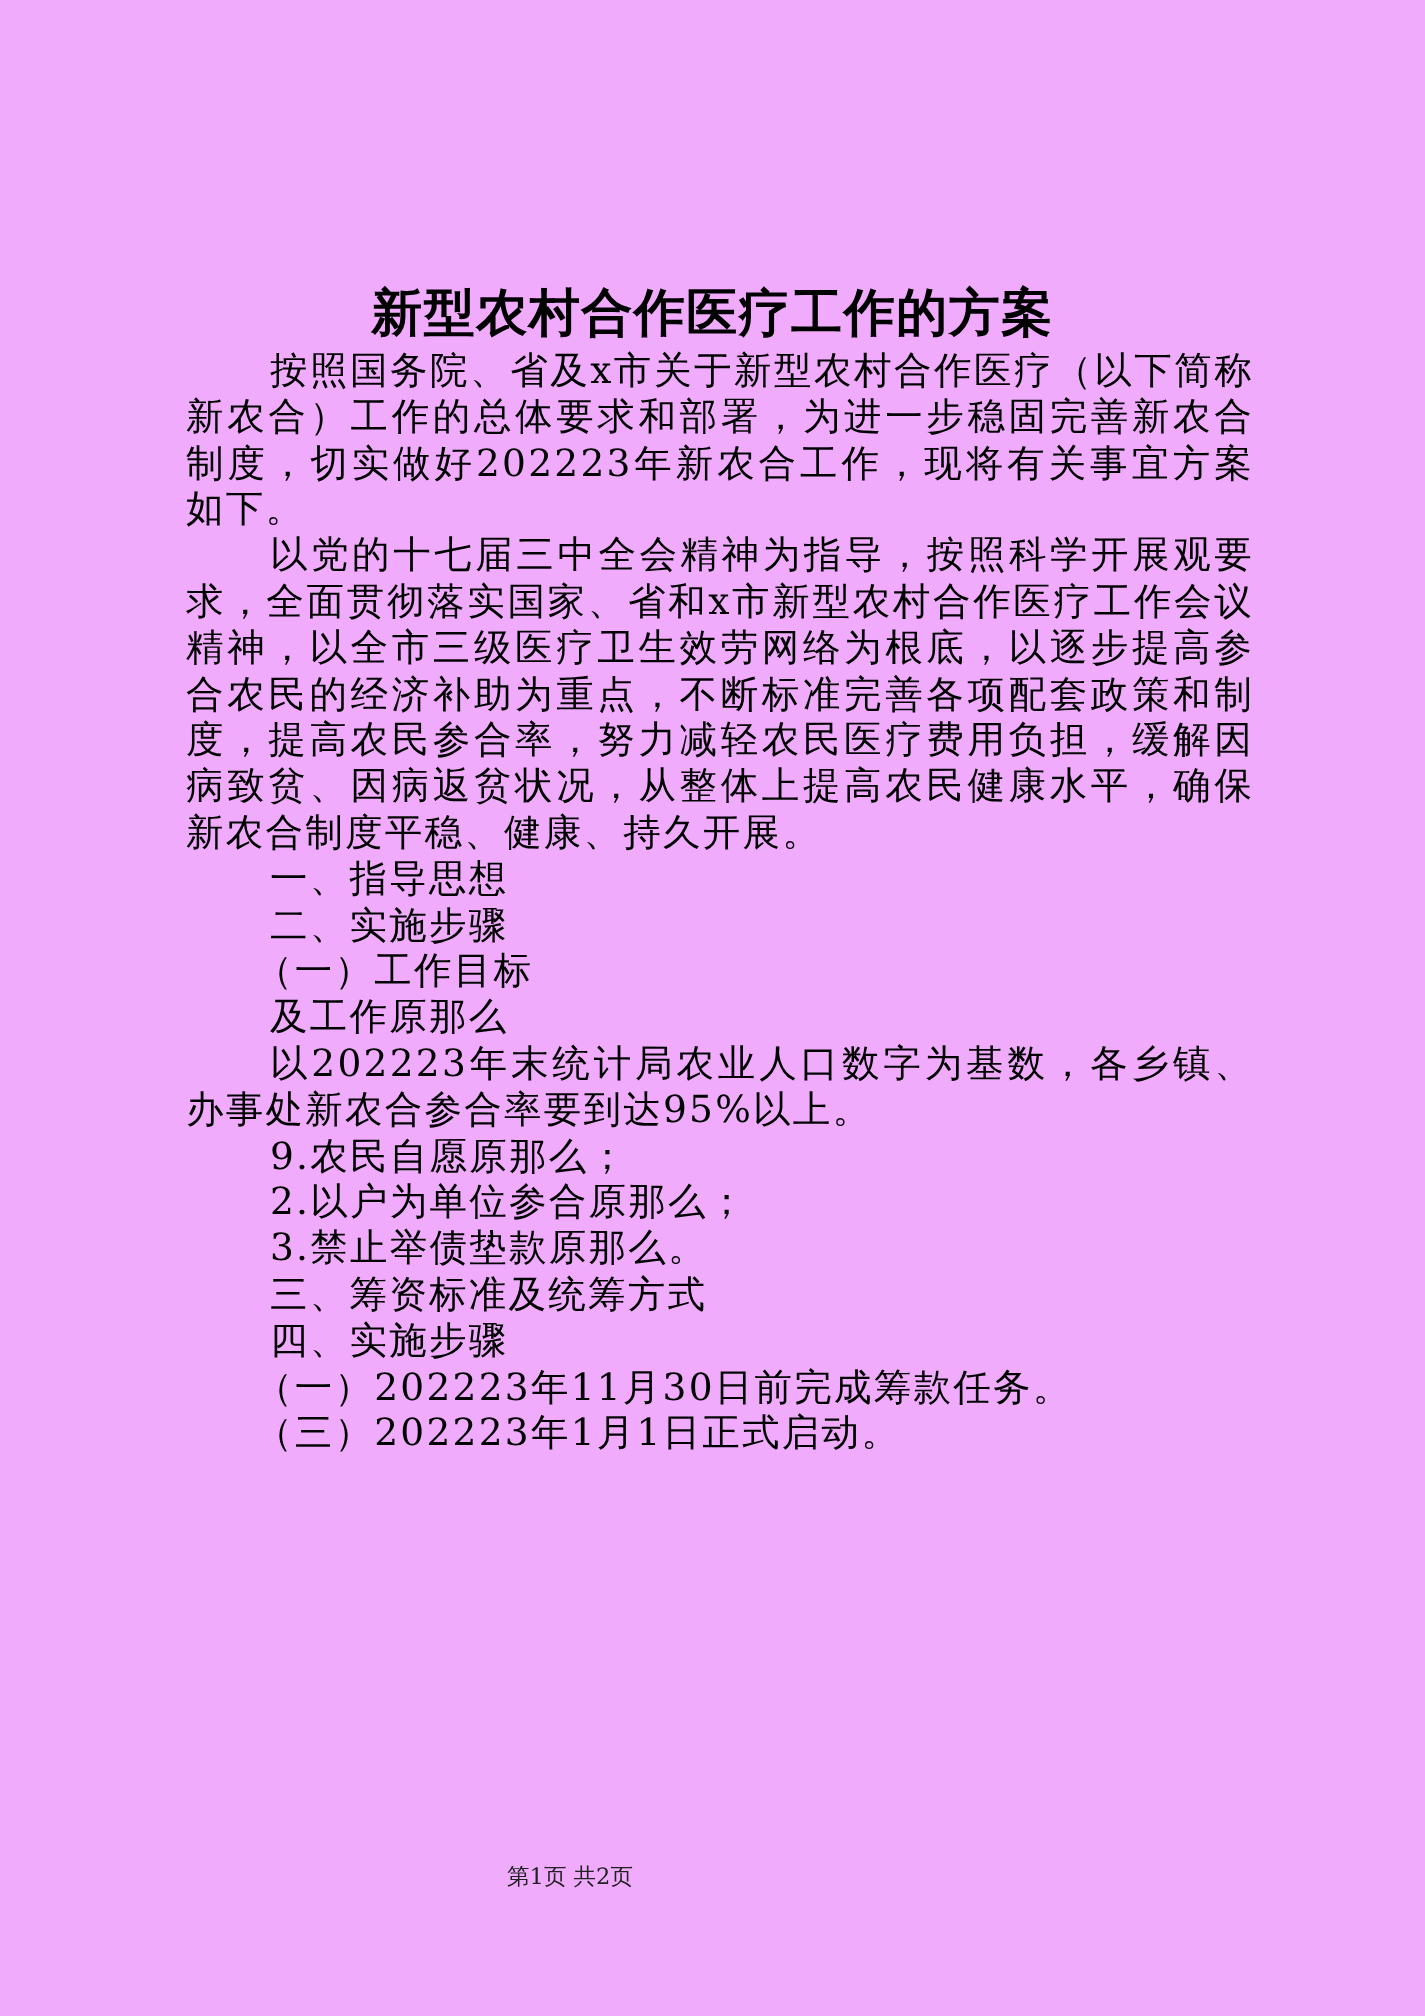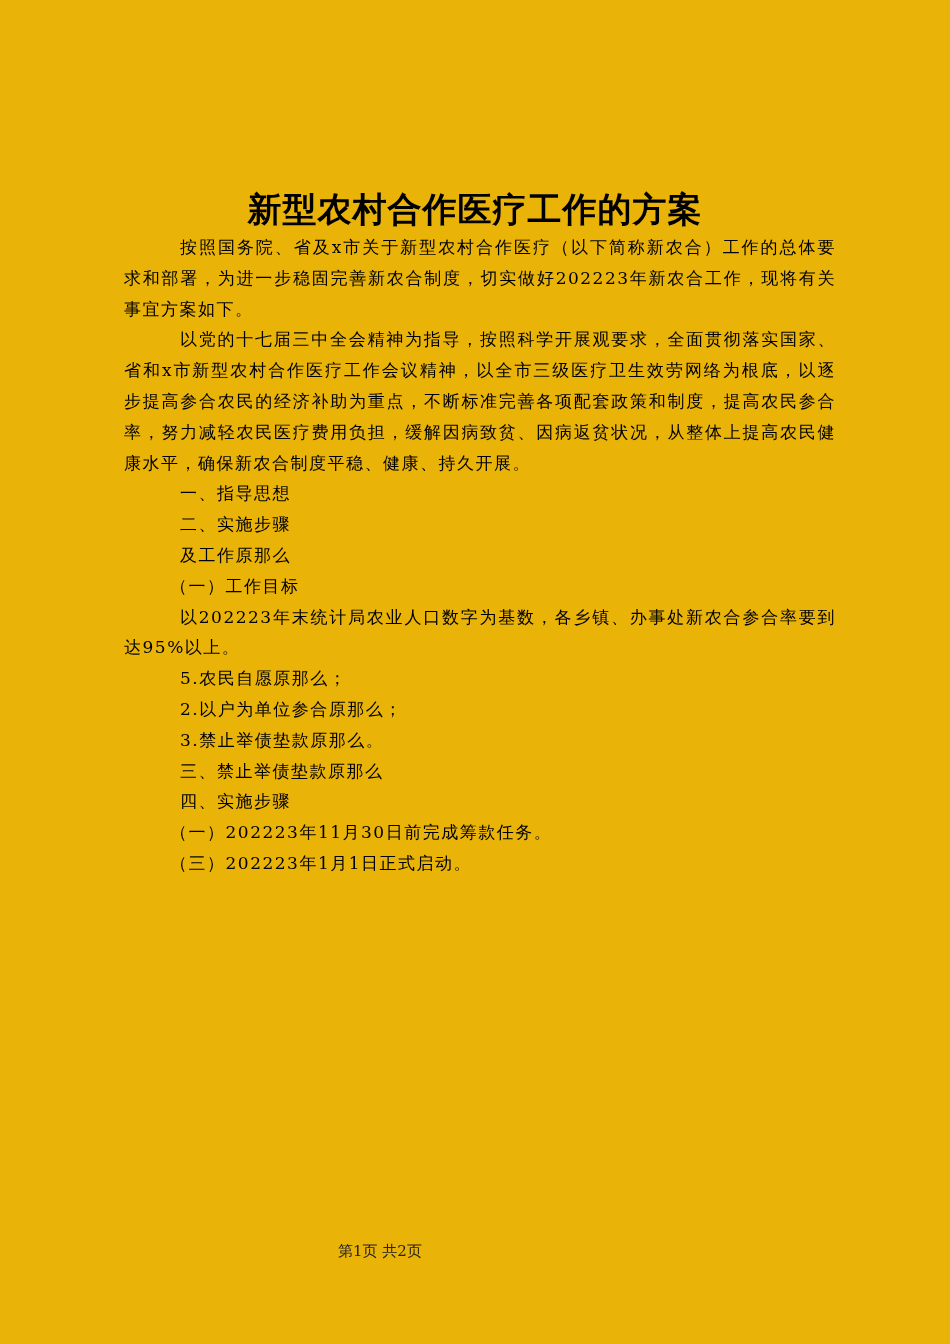--- a/index.html
+++ b/index.html
@@ -14,40 +14,40 @@
       overflow: hidden;
       font-family: "DejaVu Serif", "Liberation Serif", serif;
       color: #000000;
     }
     .page {
       position: absolute;
       left: 0;
       top: 0;
       width: 950px;
       height: 1344px;
-      background: #eab308;
+      background: #f0abfc;
     }
     .title {
       position: absolute;
       left: 0;
       top: 186px;
       width: 950px;
       text-align: center;
       font-size: 34px;
       font-weight: bold;
       line-height: 46px;
       letter-spacing: 1px;
       font-family: "DejaVu Sans", "Liberation Sans", sans-serif;
     }
     .body {
       position: absolute;
       left: 124px;
       top: 232px;
       width: 712px;
-      font-size: 17px;
+      font-size: 25px;
       line-height: 30.8px;
       letter-spacing: 1.5px;
     }
     .p {
       margin: 0;
       text-align: justify;
       text-align-last: left;
     }
     .indent { text-indent: 56px; }
     .indent-sm { text-indent: 46px; }
@@ -66,26 +66,26 @@
 <body>
 
 <div class="page">
   <div class="title">新型农村合作医疗工作的方案</div>
 
   <div class="body">
     <p class="p indent">按照国务院、省及x市关于新型农村合作医疗（以下简称新农合）工作的总体要求和部署，为进一步稳固完善新农合制度，切实做好202223年新农合工作，现将有关事宜方案如下。</p>
     <p class="p indent">以党的十七届三中全会精神为指导，按照科学开展观要求，全面贯彻落实国家、省和x市新型农村合作医疗工作会议精神，以全市三级医疗卫生效劳网络为根底，以逐步提高参合农民的经济补助为重点，不断标准完善各项配套政策和制度，提高农民参合率，努力减轻农民医疗费用负担，缓解因病致贫、因病返贫状况，从整体上提高农民健康水平，确保新农合制度平稳、健康、持久开展。</p>
     <p class="p indent">一、指导思想</p>
     <p class="p indent">二、实施步骤</p>
+    <p class="p indent-sm">（一）工作目标</p>
     <p class="p indent">及工作原那么</p>
-    <p class="p indent-sm">（一）工作目标</p>
     <p class="p indent">以202223年末统计局农业人口数字为基数，各乡镇、办事处新农合参合率要到达95%以上。</p>
-    <p class="p indent">5.农民自愿原那么；</p>
+    <p class="p indent">9.农民自愿原那么；</p>
     <p class="p indent">2.以户为单位参合原那么；</p>
     <p class="p indent">3.禁止举债垫款原那么。</p>
-    <p class="p indent">三、禁止举债垫款原那么</p>
+    <p class="p indent">三、筹资标准及统筹方式</p>
     <p class="p indent">四、实施步骤</p>
     <p class="p indent-sm">（一）202223年11月30日前完成筹款任务。</p>
     <p class="p indent-sm">（三）202223年1月1日正式启动。</p>
   </div>
 
   <div class="footer">第1页  共2页</div>
 </div>
 
 </body></html>

